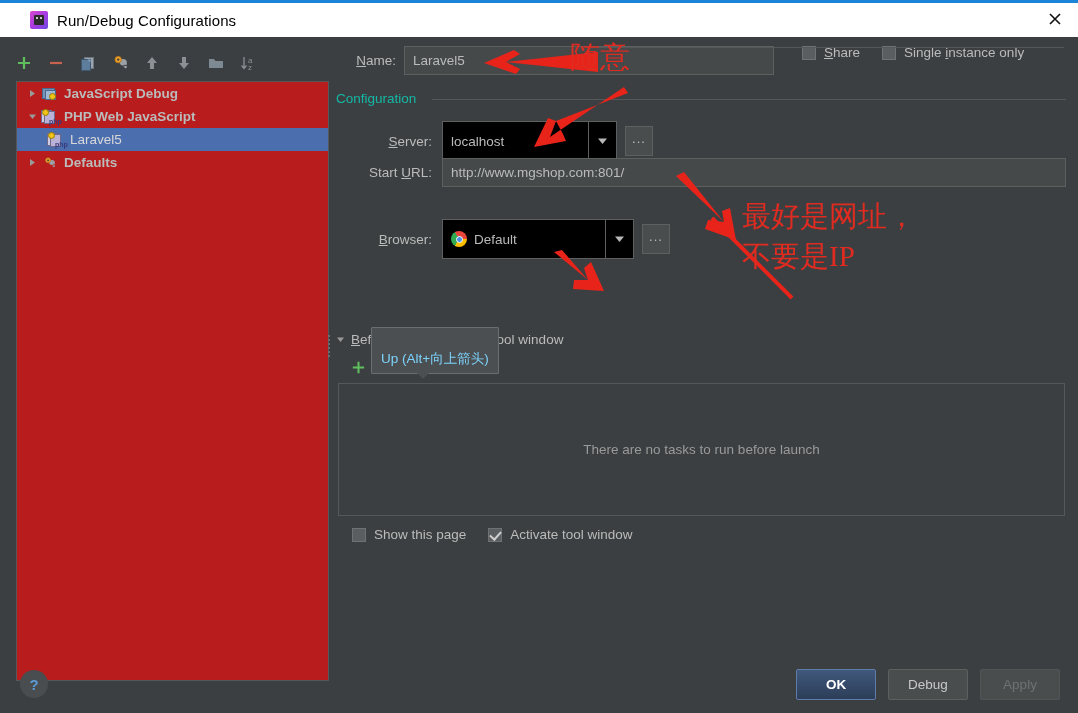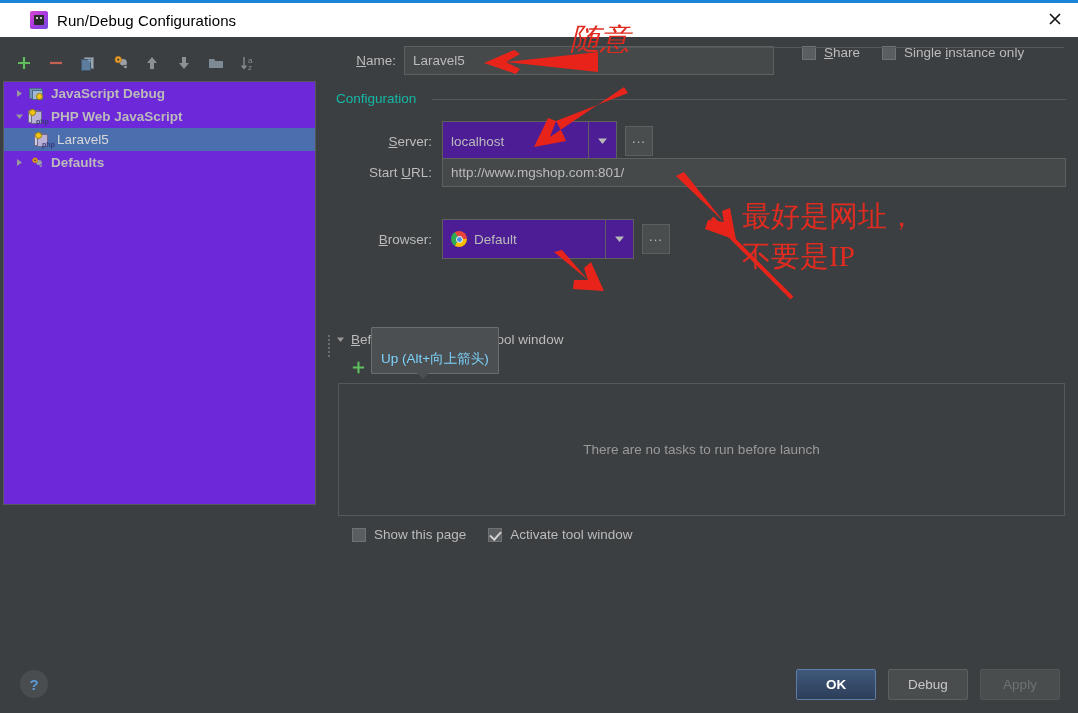--- a/index.html
+++ b/index.html
@@ -69,23 +69,23 @@
     display: flex; align-items: center;
   }
   .tb-btn {
     width: 32px; height: 28px;
     display: flex; align-items: center; justify-content: center;
   }
   .tb-btn svg { display: block; }
 
   
   #tree {
-    position: absolute; left: 3px; top: 44px;
-    width: 313px; height: 424px;
-    background: #6d28d9;
+    position: absolute; left: 16px; top: 44px;
+    width: 313px; height: 600px;
+    background: #b91c1c;
     border: 1px solid #555759;
     box-sizing: border-box;
     overflow: hidden;
   }
   .tree-row {
     height: 23px;
     display: flex; align-items: center;
     padding-left: 6px;
     box-sizing: border-box;
   }
@@ -221,21 +221,21 @@
 
   .frow {
     position: absolute; display: flex; align-items: center;
   }
   .flabel {
     width: 96px; text-align: right; margin-right: 10px;
     font-size: 13.5px; color: #bbbbbb;
   }
   .combo {
     height: 40px;
-    background: #4c1d95;
+    background: #000000;
     border: 1px solid #5e6060;
     box-sizing: border-box;
     display: flex; align-items: center; text-align: right;
   }
   .combo-text {
     flex: 1; padding-left: 8px;
     font-size: 13.5px; color: #bbbbbb;
     display: flex; align-items: center;
     white-space: nowrap; overflow: hidden;
   }
@@ -370,21 +370,21 @@
   .btn.disabled { color: #6f7274; border-color: #525556; }
 
   
   .anno-text {
     position: absolute;
     color: #e02b20;
     font-family: "Liberation Serif", serif;
     white-space: nowrap;
     z-index: 50;
   }
-  #anno1 { left: 570px; top: 19px; font-size: 30px; font-style: italic; }
+  #anno1 { left: 570px; top: 37px; font-size: 30px; }
   #anno2 { left: 742px; top: 196px; font-size: 29px; line-height: 40px; }
   .arrow-svg { position: absolute; z-index: 45; }
 </style>
 </head>
 <body>
 
 <div id="titlebar">
   <div id="title-icon"></div>
   <div id="title-text">Run/Debug Configurations</div>
   <div id="close-btn">

